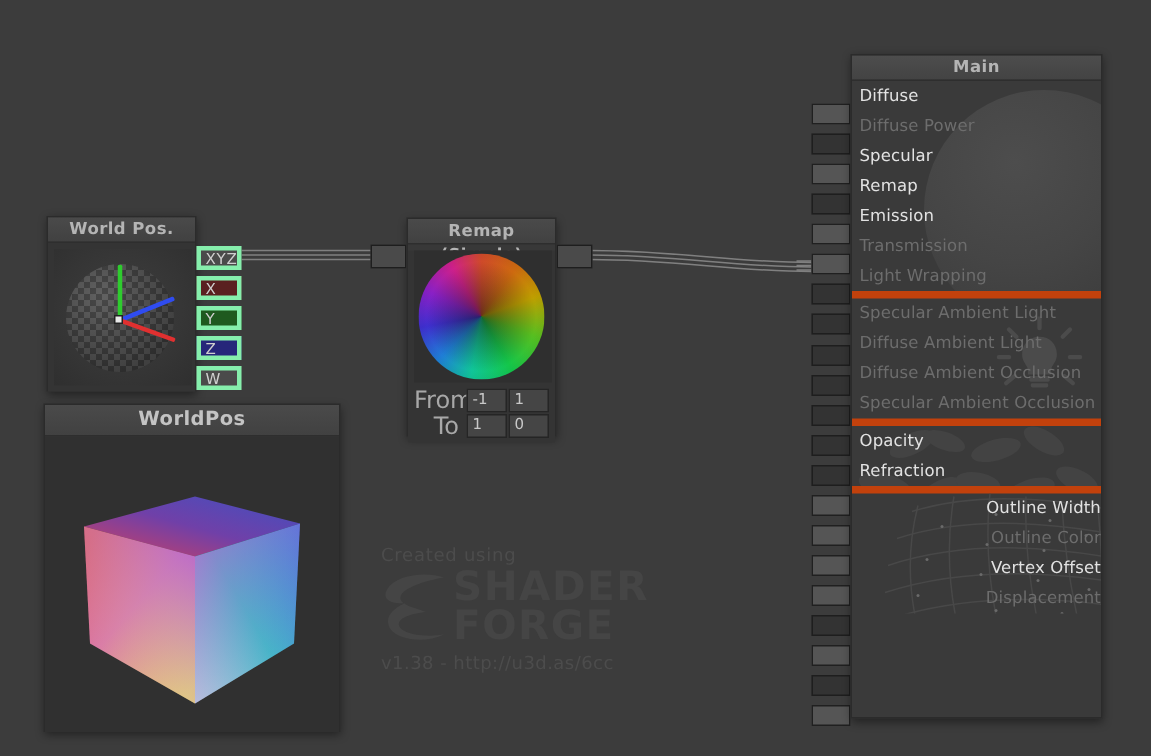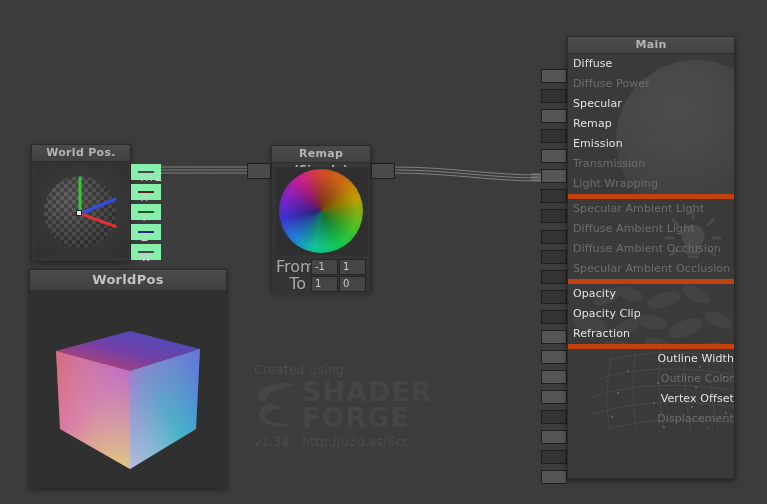--- a/index.html
+++ b/index.html
@@ -41,21 +41,21 @@
              opacity:.95;}
   .wp-center{position:absolute;left:40px;top:44px;width:6px;height:6px;background:#e8e8e8;
              border:1px solid #222;box-sizing:border-box;z-index:4;}
   .axis{position:absolute;transform-origin:0 50%;height:3px;border-radius:1px;z-index:3;}
   .axis-g{left:44px;top:46px;width:37px;background:#2ecc2e;transform:rotate(-90deg);}
   .axis-b{left:44px;top:46px;width:39px;background:#2f4cf0;transform:rotate(-22deg);}
   .axis-r{left:44px;top:46px;width:39px;background:#e03030;transform:rotate(20deg);}
 
   
   .out-pin{position:absolute;width:30px;height:16px;box-sizing:border-box;
-           border:7px solid #86efac;font-size:10px;line-height:14px;
+           border:3px solid #86efac;font-size:10px;line-height:14px;
            color:#cfcfcf;padding-left:3px;letter-spacing:.5px;}
   .pin-xyz{background:#4a4a4a;}
   .pin-x{background:#5a2020;}
   .pin-y{background:#1f5a1f;}
   .pin-z{background:#26267a;}
   .pin-w{background:#4a4a4a;}
 
   
   #remap-node{left:271px;top:145px;width:100px;height:146px;}
   #remap-node .node-body{height:128px;padding:0;}
@@ -316,21 +316,20 @@
               <ellipse cx="84" cy="38" rx="15" ry="7" transform="rotate(10 84 38)"></ellipse>
               <ellipse cx="118" cy="44" rx="18" ry="8" transform="rotate(-20 118 44)"></ellipse>
               <ellipse cx="150" cy="36" rx="15" ry="7" transform="rotate(25 150 36)"></ellipse>
               <ellipse cx="44" cy="64" rx="17" ry="7" transform="rotate(-10 44 64)"></ellipse>
               <ellipse cx="92" cy="62" rx="16" ry="7" transform="rotate(22 92 62)"></ellipse>
               <ellipse cx="140" cy="66" rx="15" ry="7" transform="rotate(-18 140 66)"></ellipse>
             </g>
           </svg>
         </div>
         <div class="mn-item on">Opacity</div>
-        <div class="mn-item on">Opacity Clip</div>
         <div class="mn-item on">Refraction</div>
       </div>
 
       <div class="mn-section">
         <div class="sec-bg">
           <svg class="bg-mesh" viewBox="0 0 168 130">
             <g stroke="#484848" stroke-width="1" fill="none">
               <path d="M40 20 Q90 4 168 18"></path>
               <path d="M30 38 Q86 20 168 34"></path>
               <path d="M24 56 Q84 36 168 50"></path>

